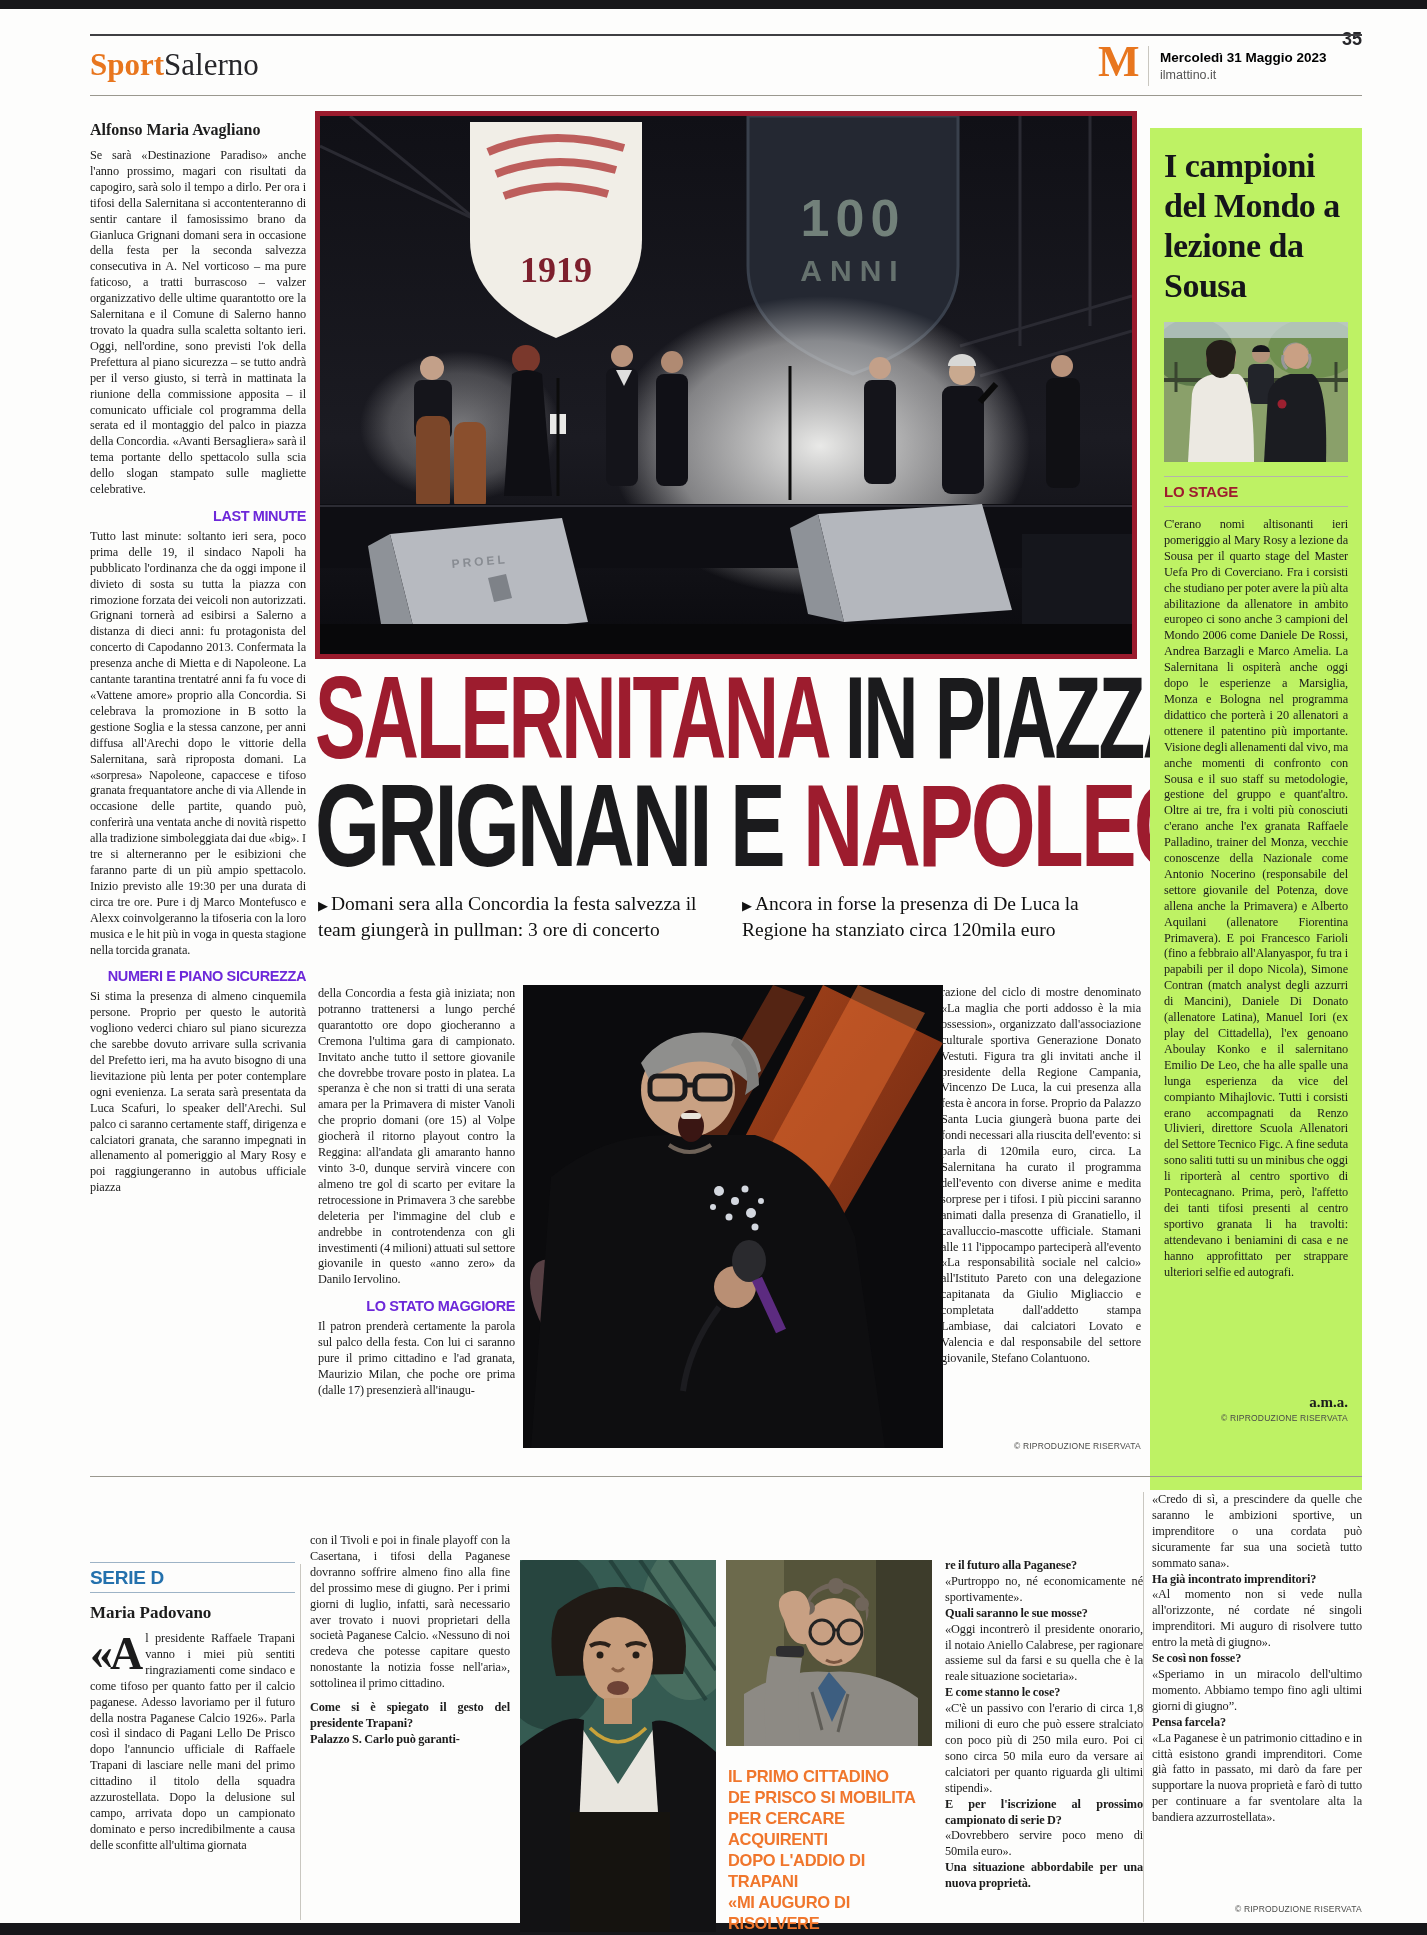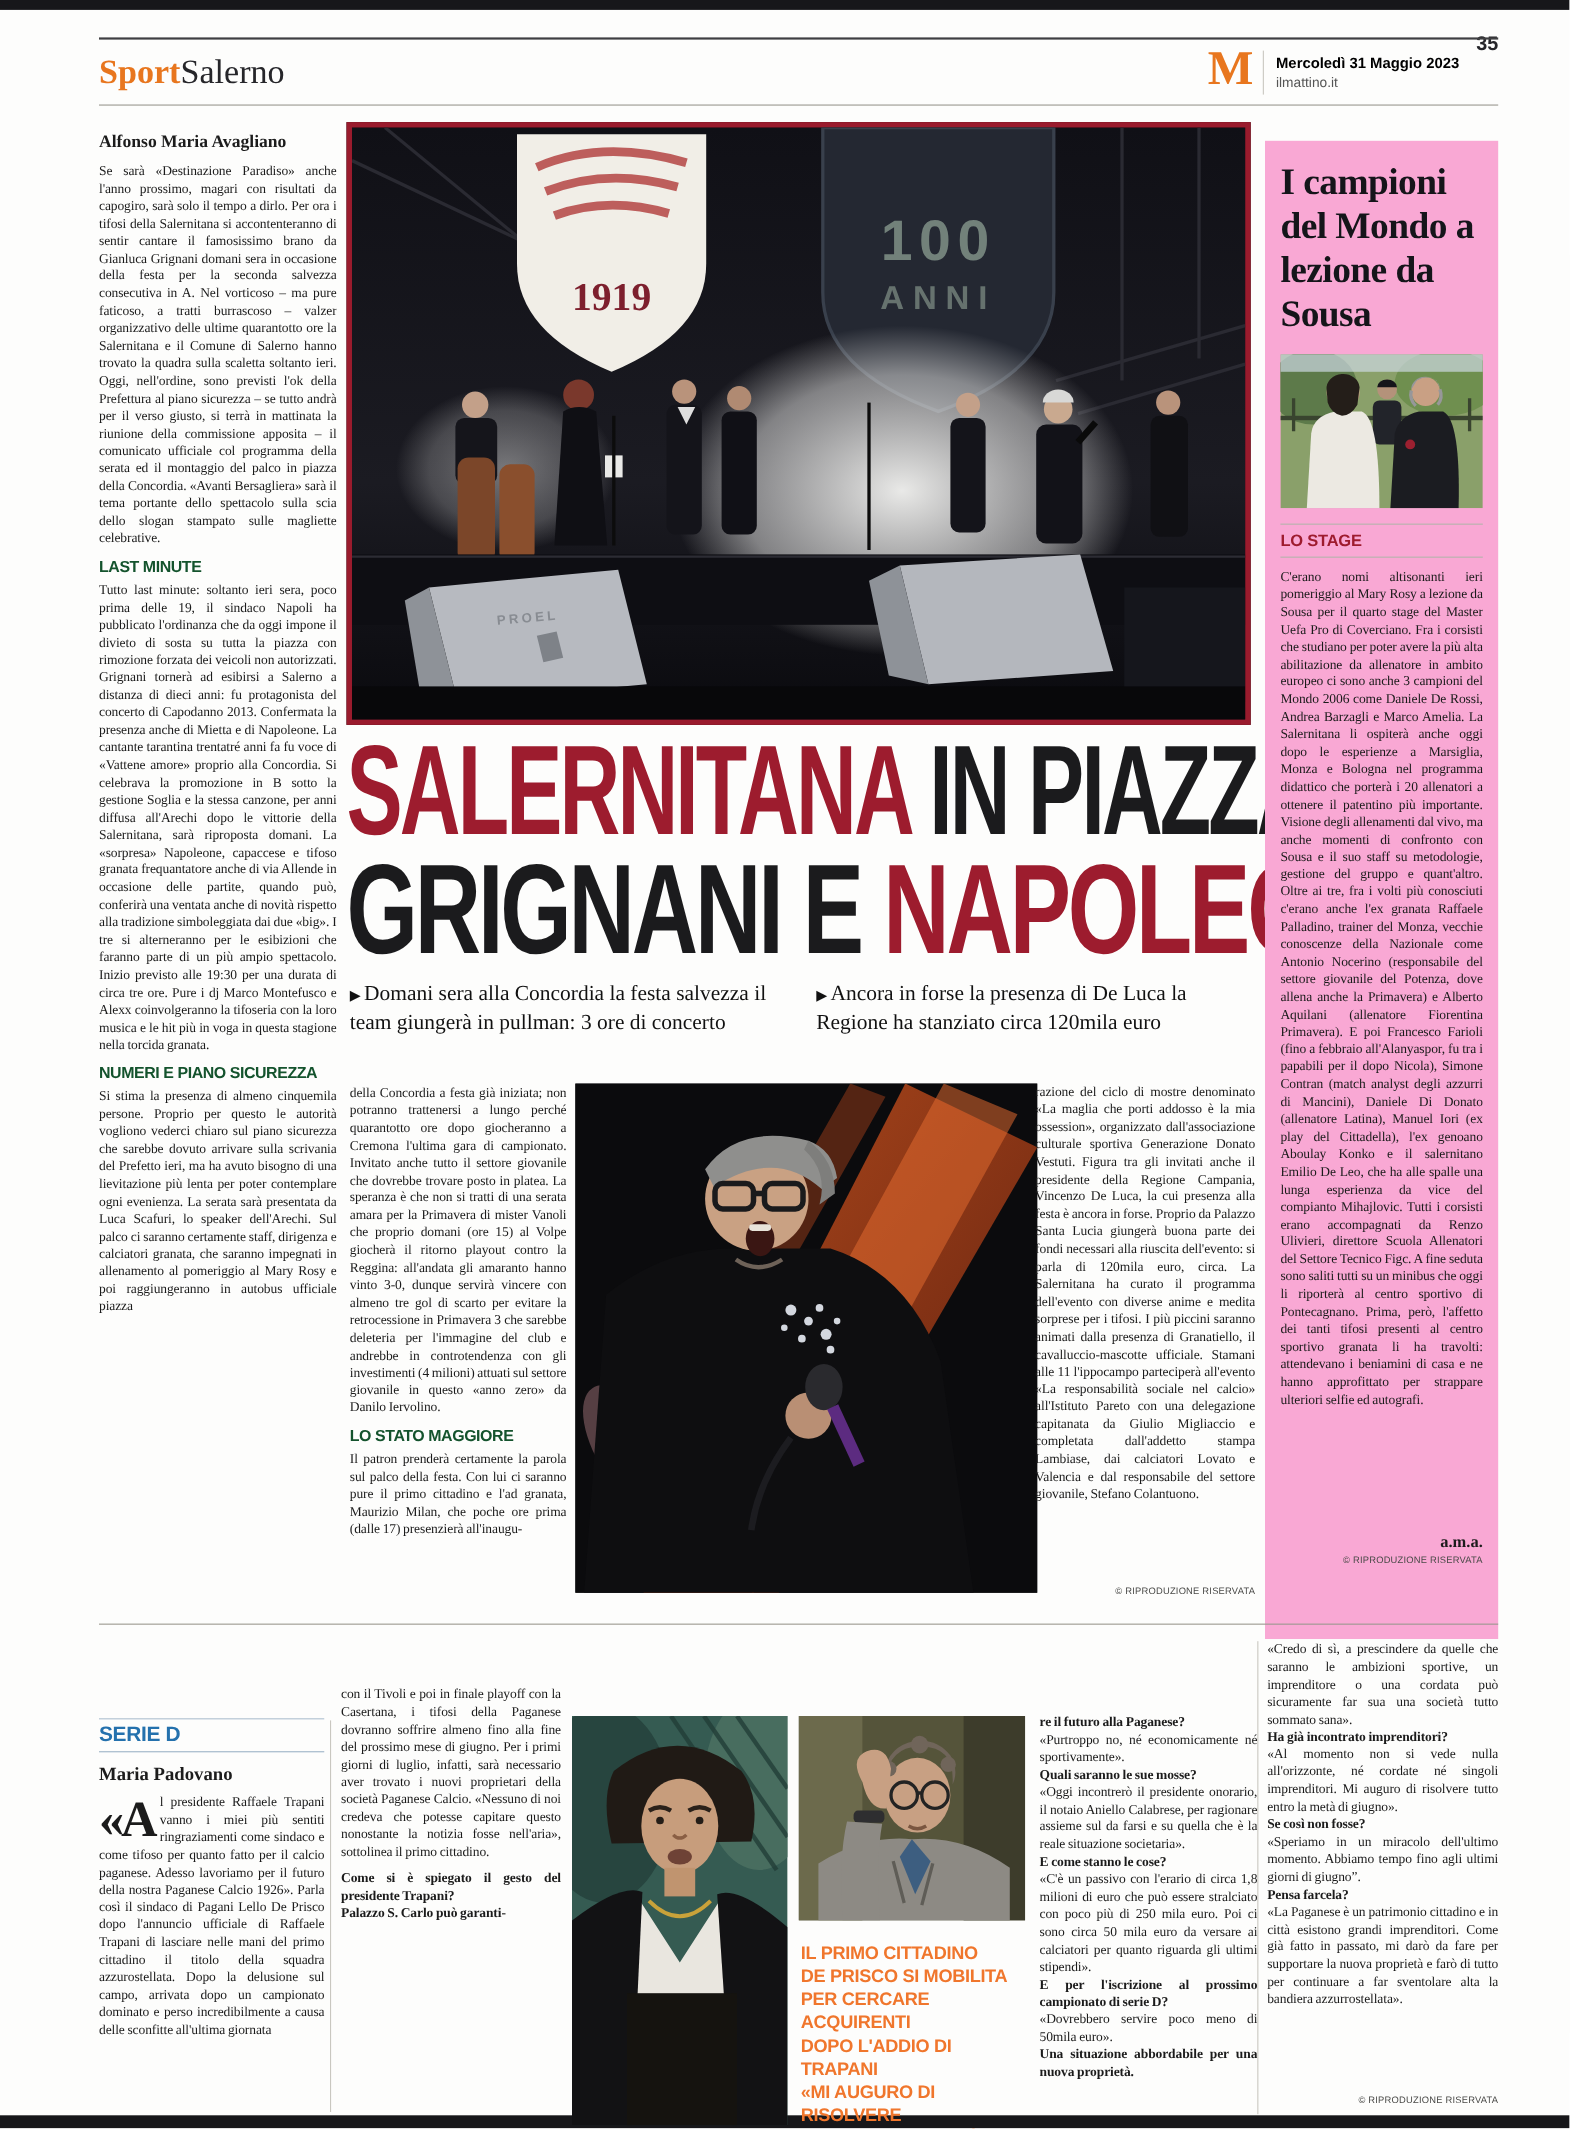--- a/index.html
+++ b/index.html
@@ -11,29 +11,29 @@
   .vrule{background:#c9c7c0;width:1px;}
   .pagenum{font:bold 18px "Liberation Sans",sans-serif;color:#26262a;}
   .brand-sport{font:bold 31px/34px "Liberation Serif",serif;color:#e8761e;}
   .brand-city{font:31px/34px "Liberation Serif",serif;color:#26262a;}
   .mlogo{font:bold 44px/44px "Liberation Serif",serif;color:#e8761e;}
   .date1{font:bold 13.5px/16px "Liberation Sans",sans-serif;color:#000000;}
   .date2{font:12.5px/15px "Liberation Sans",sans-serif;color:#555;margin-top:2px;}
   .body-text{font:12.3px/15.9px "Liberation Serif",serif;text-align:justify;color:#1b1b1b;
              letter-spacing:-0.1px;word-spacing:-0.5px;}
   .byline{font:bold 16px/20px "Liberation Serif",serif;margin-bottom:8px;}
-  .sec-h{font:bold 14.5px/17px "Liberation Sans",sans-serif;color:#14532d;letter-spacing:-0.4px;margin:10px 0 4px;}
+  .sec-h{font:bold 14.5px/17px "Liberation Sans",sans-serif;color:#6d28d9;letter-spacing:-0.4px;margin:10px 0 4px;text-align:right;}
   .hl{font:bold 116px/1 "Liberation Sans",sans-serif;letter-spacing:-4px;white-space:nowrap;
       transform-origin:0 0;}
   .hl-red{color:#9d1c2e;}
   .hl-dark{color:#1b1b1d;}
   .deck{font:19.5px/24px "Liberation Serif",serif;color:#111;}
   .deck .b{font-family:"DejaVu Sans",sans-serif;font-size:13px;margin-right:3px;}
   .copyright{font:8.5px/11px "Liberation Sans",sans-serif;color:#4a4a48;text-align:right;letter-spacing:.2px;}
-  .sidebar{background:#f9a8d4;box-sizing:border-box;padding:18px 14px 0;}
+  .sidebar{background:#bef264;box-sizing:border-box;padding:18px 14px 0;}
   .sb-title{font:600 34px/40px "Liberation Serif",serif;color:#15151a;letter-spacing:-0.5px;}
   .sb-kick{font:bold 15px/17px "Liberation Sans",sans-serif;color:#9e1b2e;letter-spacing:-0.2px;margin:6px 0;}
   .sb-rule{background:#b5b3ac;height:1px;}
   .bh{font:600 44px/48px "Liberation Serif",serif;color:#131315;letter-spacing:-0.5px;white-space:nowrap;}
   .sd{font:bold 19px/21px "Liberation Sans",sans-serif;color:#2471ad;letter-spacing:-0.3px;margin:4px 0;}
   .sd-rule{background:#9db3c6;height:1px;}
   .qa-q{font-weight:bold;}
   .drop{float:left;font:bold 46px/40px "Liberation Serif",serif;margin:3px 5px 0 0;letter-spacing:-3px;}
   .cap{font:bold 16.5px/21px "Liberation Sans",sans-serif;color:#f0762c;letter-spacing:-0.3px;}
   .sig{font:bold 15px/18px "Liberation Serif",serif;text-align:right;margin-top:4px;}

